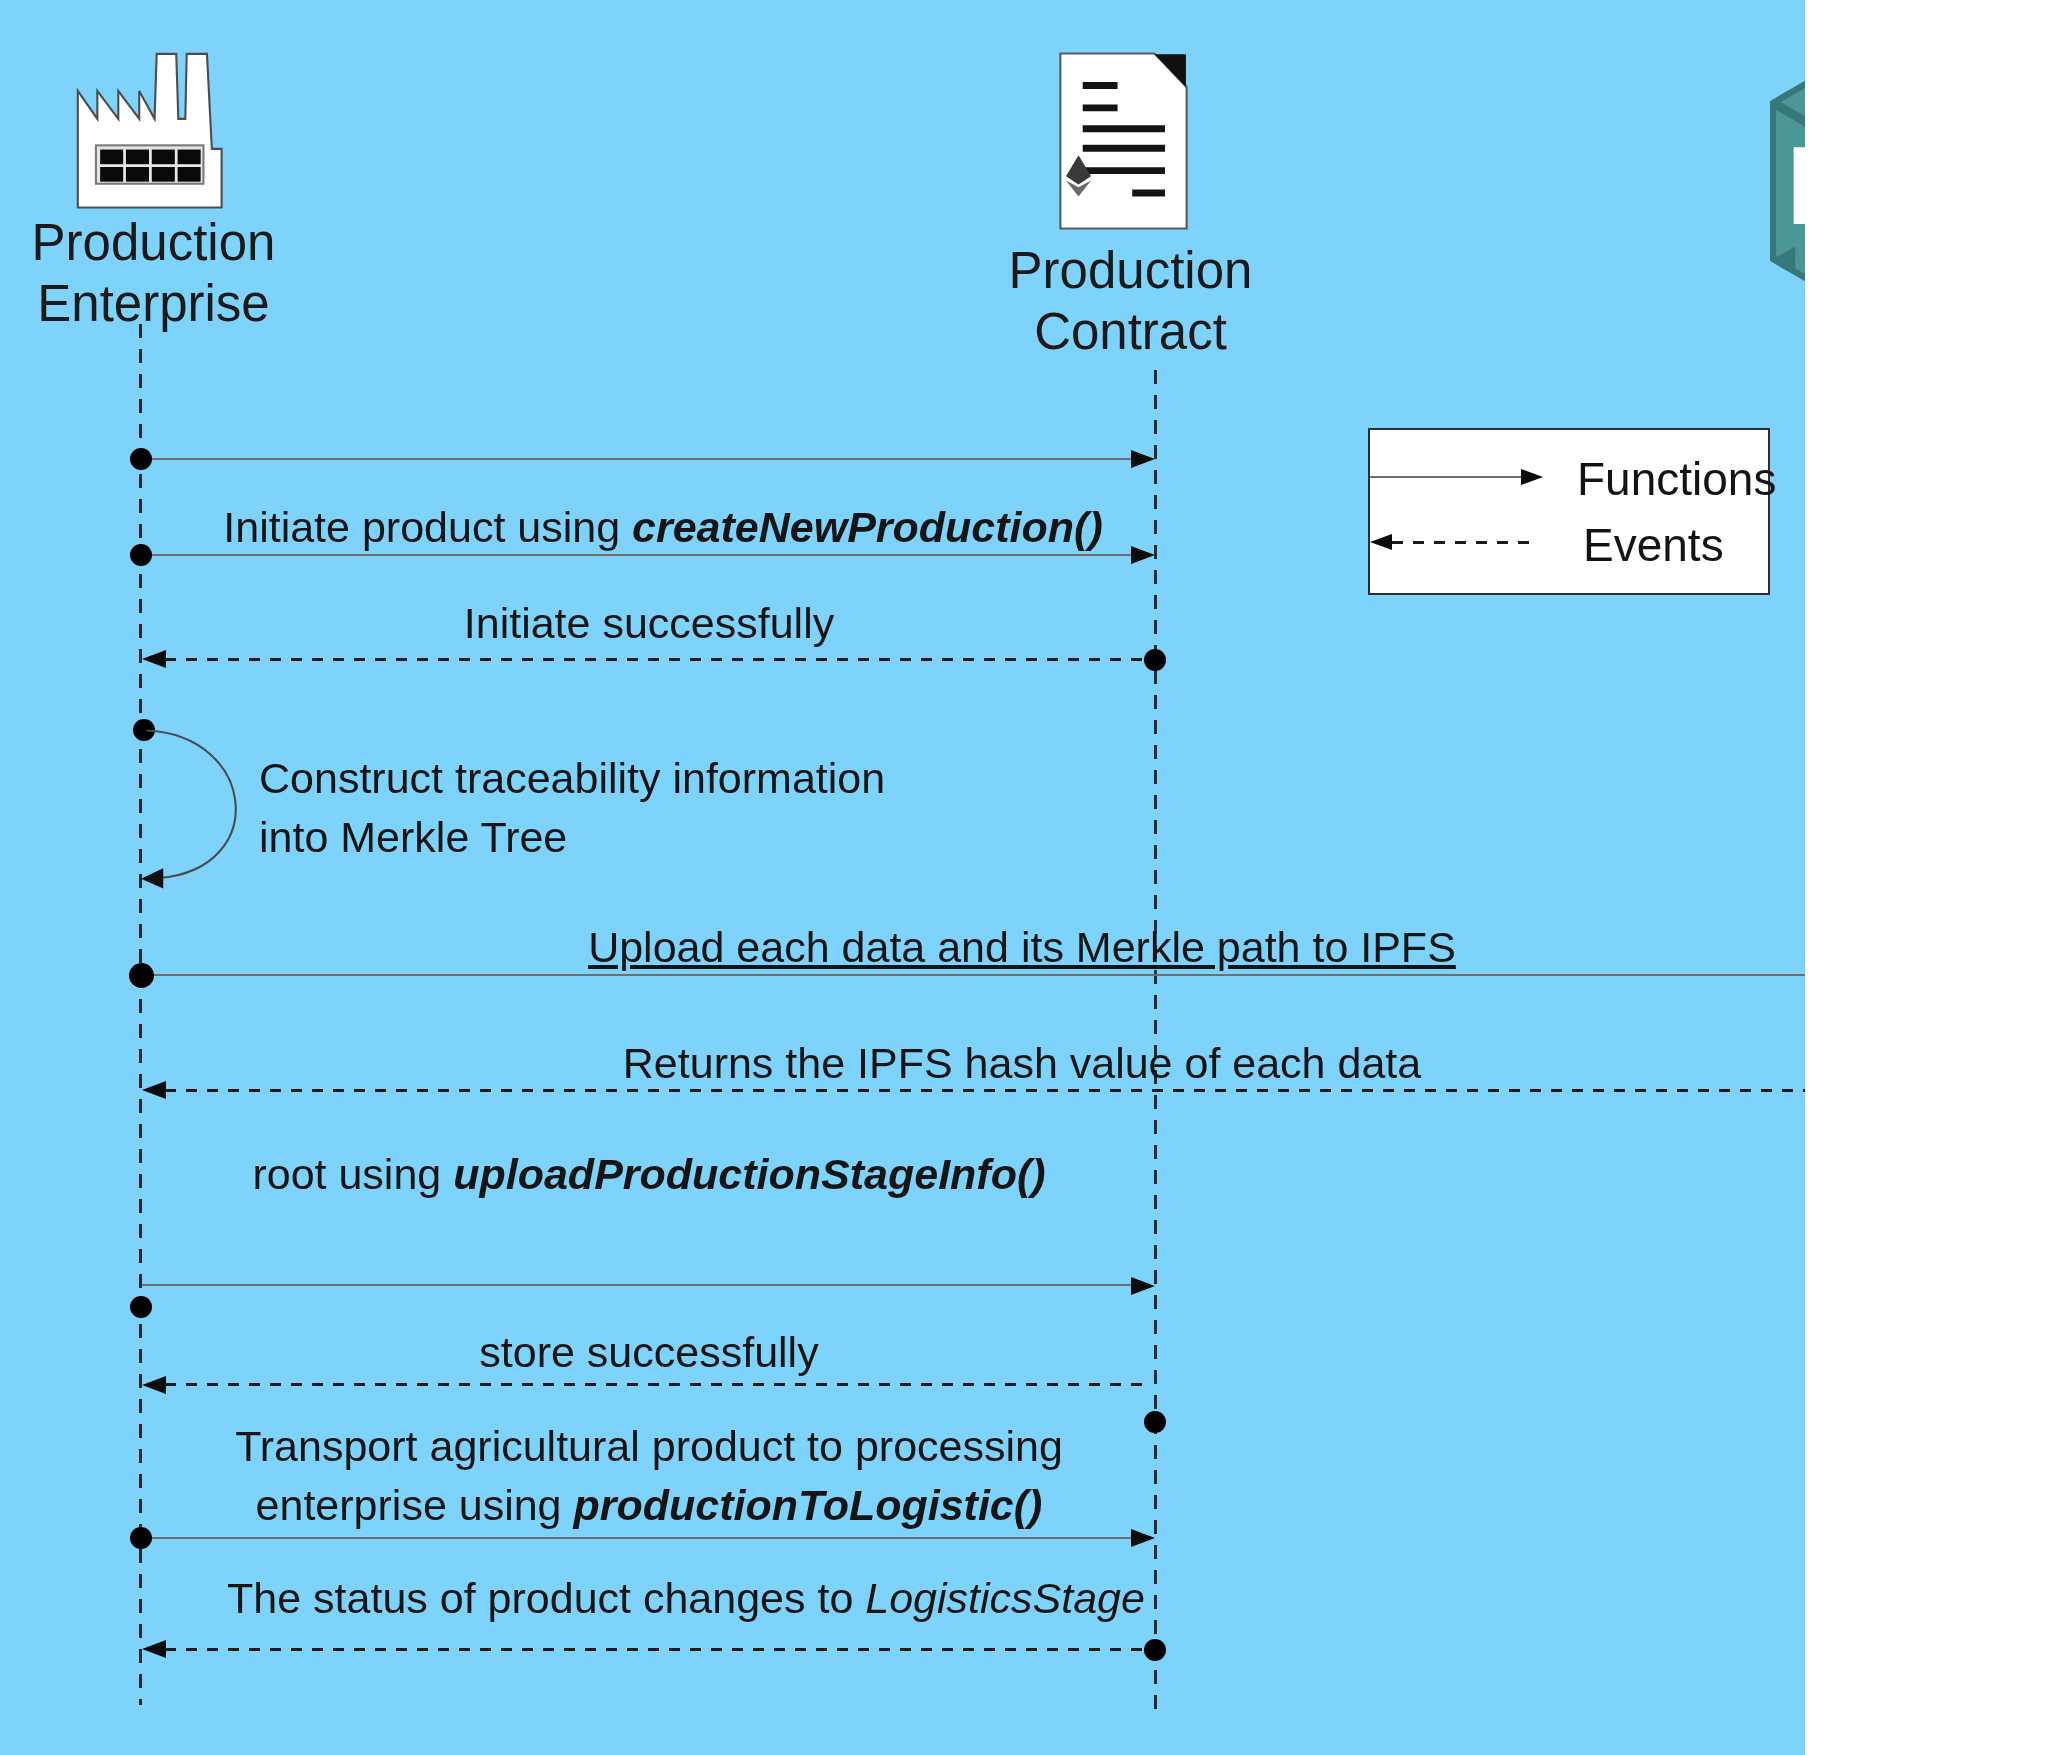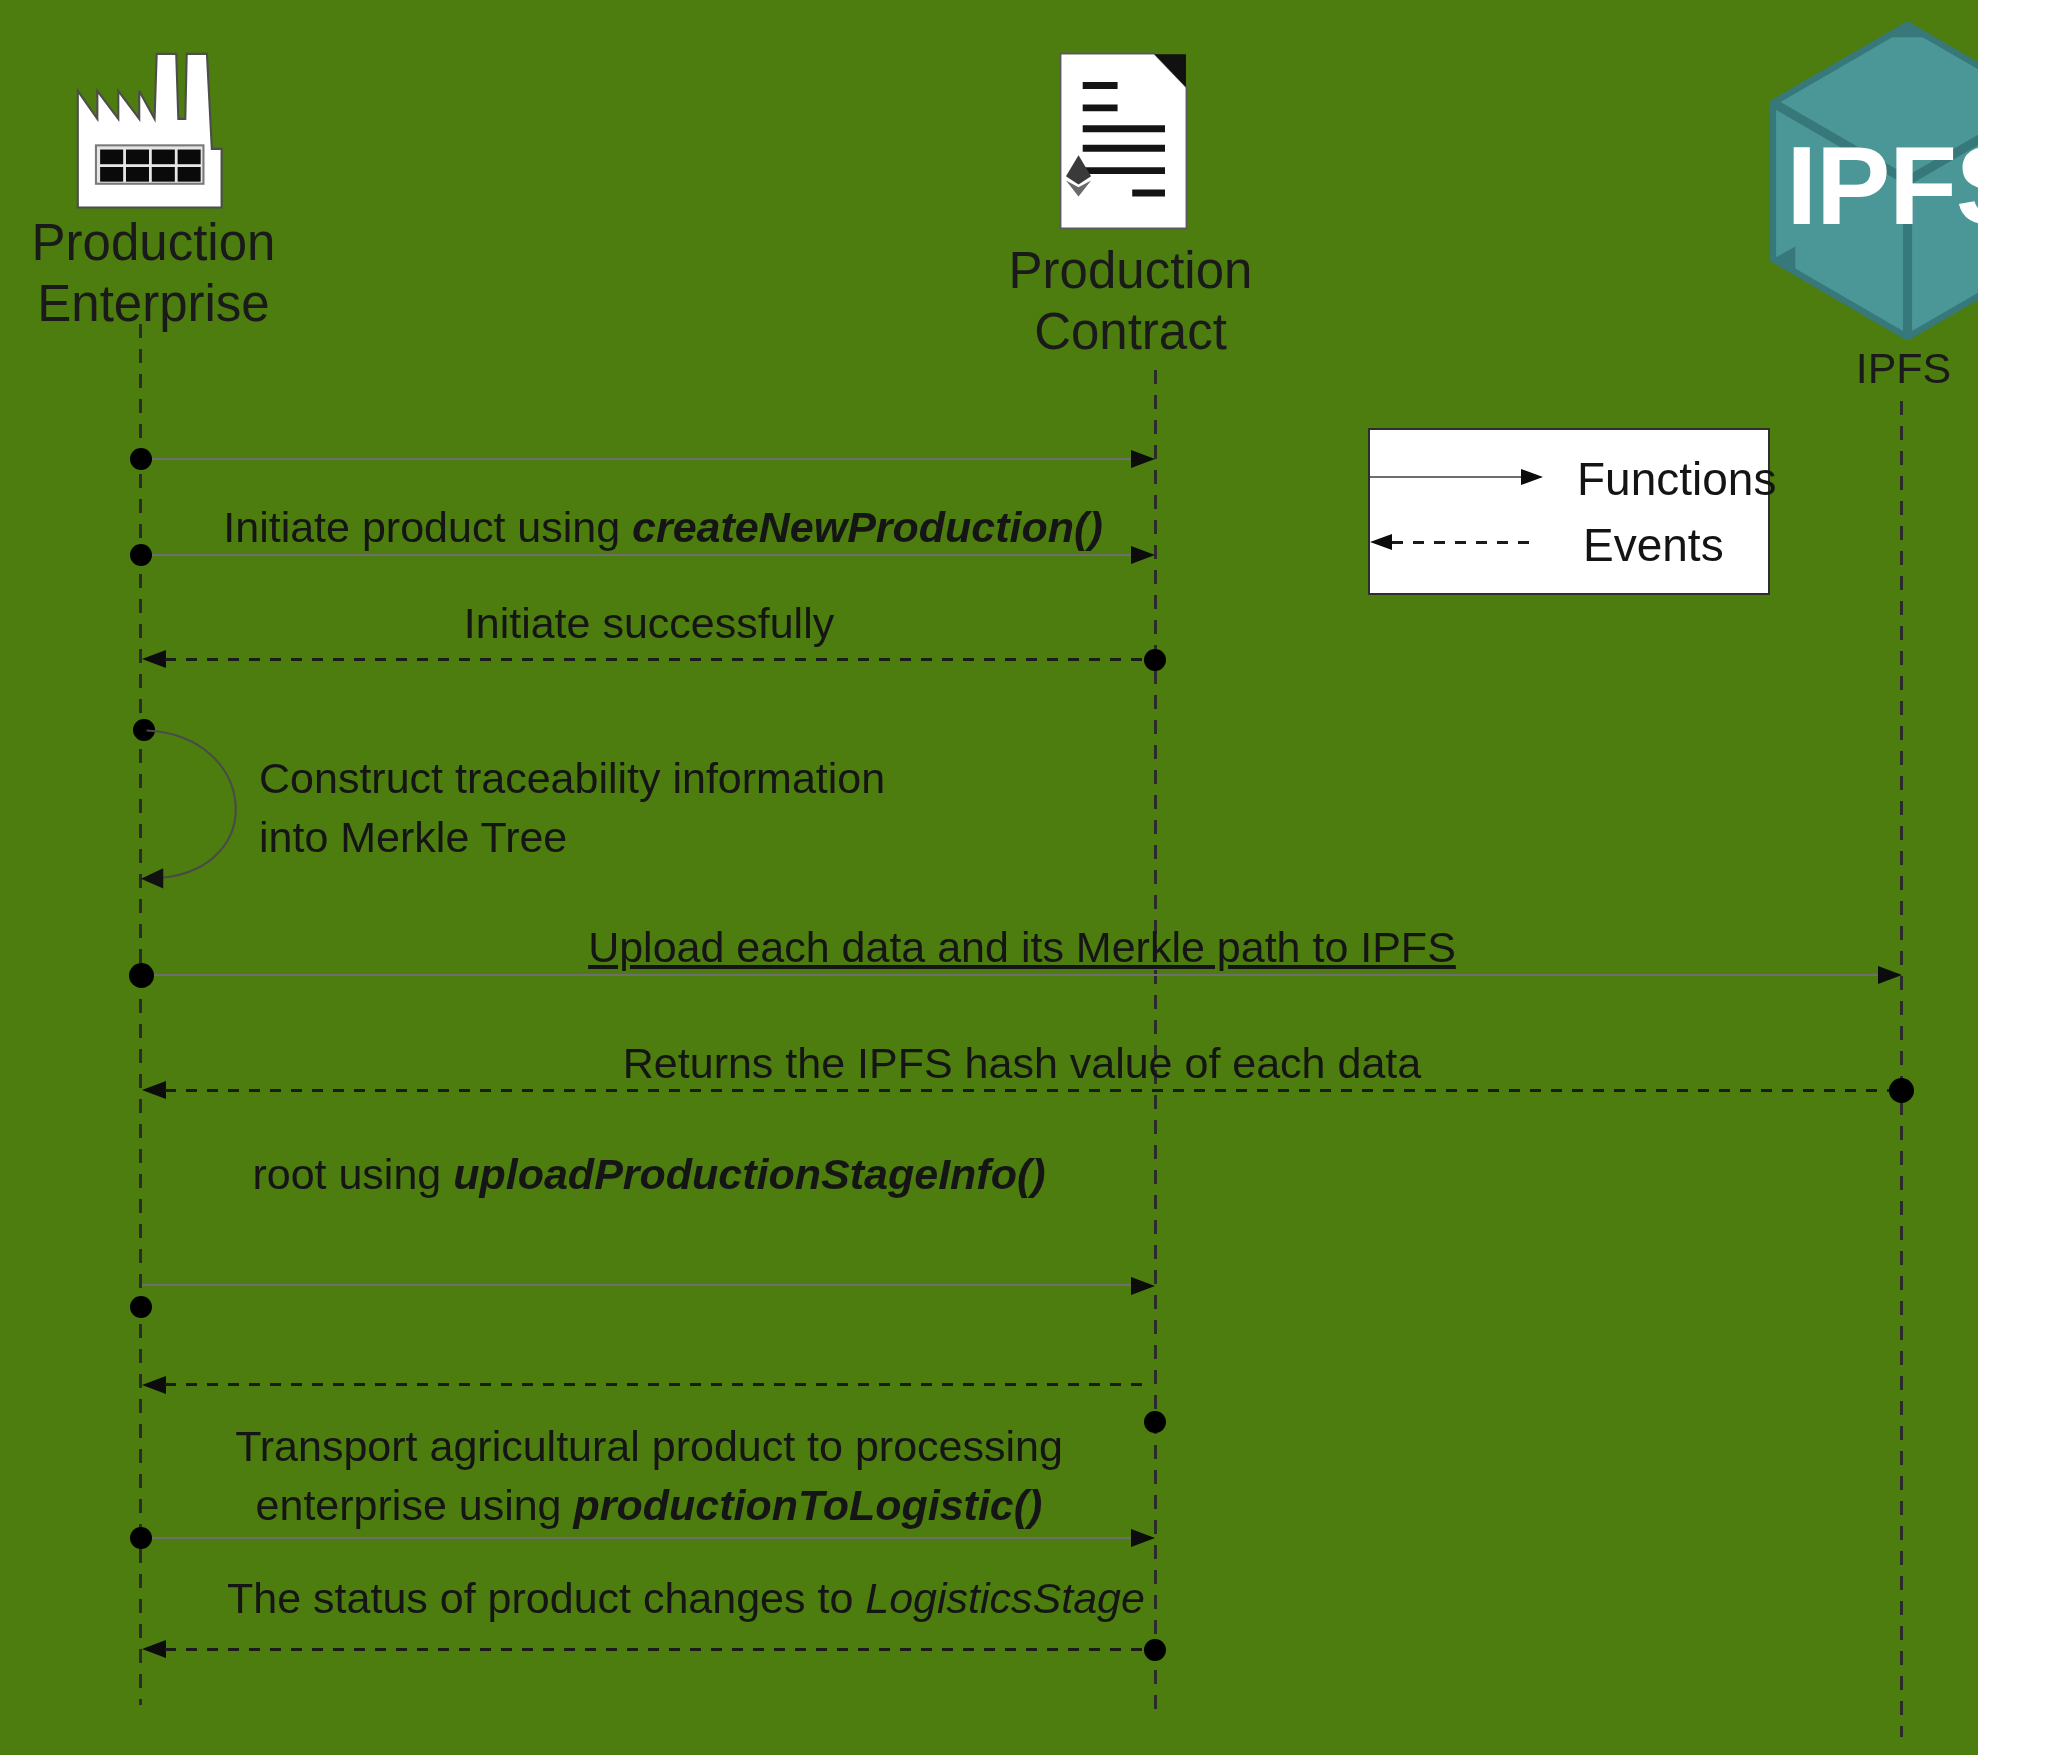--- a/index.html
+++ b/index.html
@@ -1,17 +1,17 @@
 <!DOCTYPE html>
 <html style="font-size:11px"><head>
 <meta charset="utf-8">
 <style>
   html,body { margin:0; padding:0; background:#ffffff; }
   #canvas {
-    position:relative; width:1978px; height:1756px; background:#4d7c0f;
+    position:relative; width:1805px; height:1756px; background:#7dd3fc;
     font-family:"Liberation Sans", sans-serif; color:#141414; overflow:hidden;
   }
   
   .lifeline {
     position:absolute; width:2.8px;
     background-image: repeating-linear-gradient(to bottom, #2b2b2b 0 14px, transparent 14px 25px);
   }
   
   .actor-label {
     position:absolute; text-align:center; font-size:51px; line-height:61px; color:#1a1a1a;
@@ -148,20 +148,23 @@
   <div class="dashed-line" style="left:165px; top:1089px; width:1724px;"></div>
   <div class="dot big" style="left:1889px; top:1078px;"></div>
 
   <div class="msg-label center" style="left:142px; top:1145px; width:1014px;">
     <div><span>root using </span><span class="emph">uploadProductionStageInfo()</span></div>
   </div>
   <div class="solid-line" style="left:142px; top:1284px; width:990px;"></div>
   <div class="arrow-right" style="left:1131px; top:1277px;"></div>
   <div class="dot" style="left:130px; top:1296px;"></div>
 
+  <div class="msg-label center" style="left:142px; top:1323px; width:1014px;">
+    <span>store successfully</span>
+  </div>
   <div class="arrow-left" style="left:142px; top:1376px;"></div>
   <div class="dashed-line" style="left:165px; top:1383px; width:979px;"></div>
   <div class="dot" style="left:1144px; top:1411px;"></div>
 
   <div class="msg-label center" style="left:142px; top:1417px; width:1014px;">
     <div><span>Transport agricultural product to processing</span></div>
     <div><span>enterprise using </span><span class="emph">productionToLogistic()</span></div>
   </div>
   <div class="solid-line" style="left:142px; top:1537px; width:990px;"></div>
   <div class="arrow-right" style="left:1131px; top:1529px;"></div>

